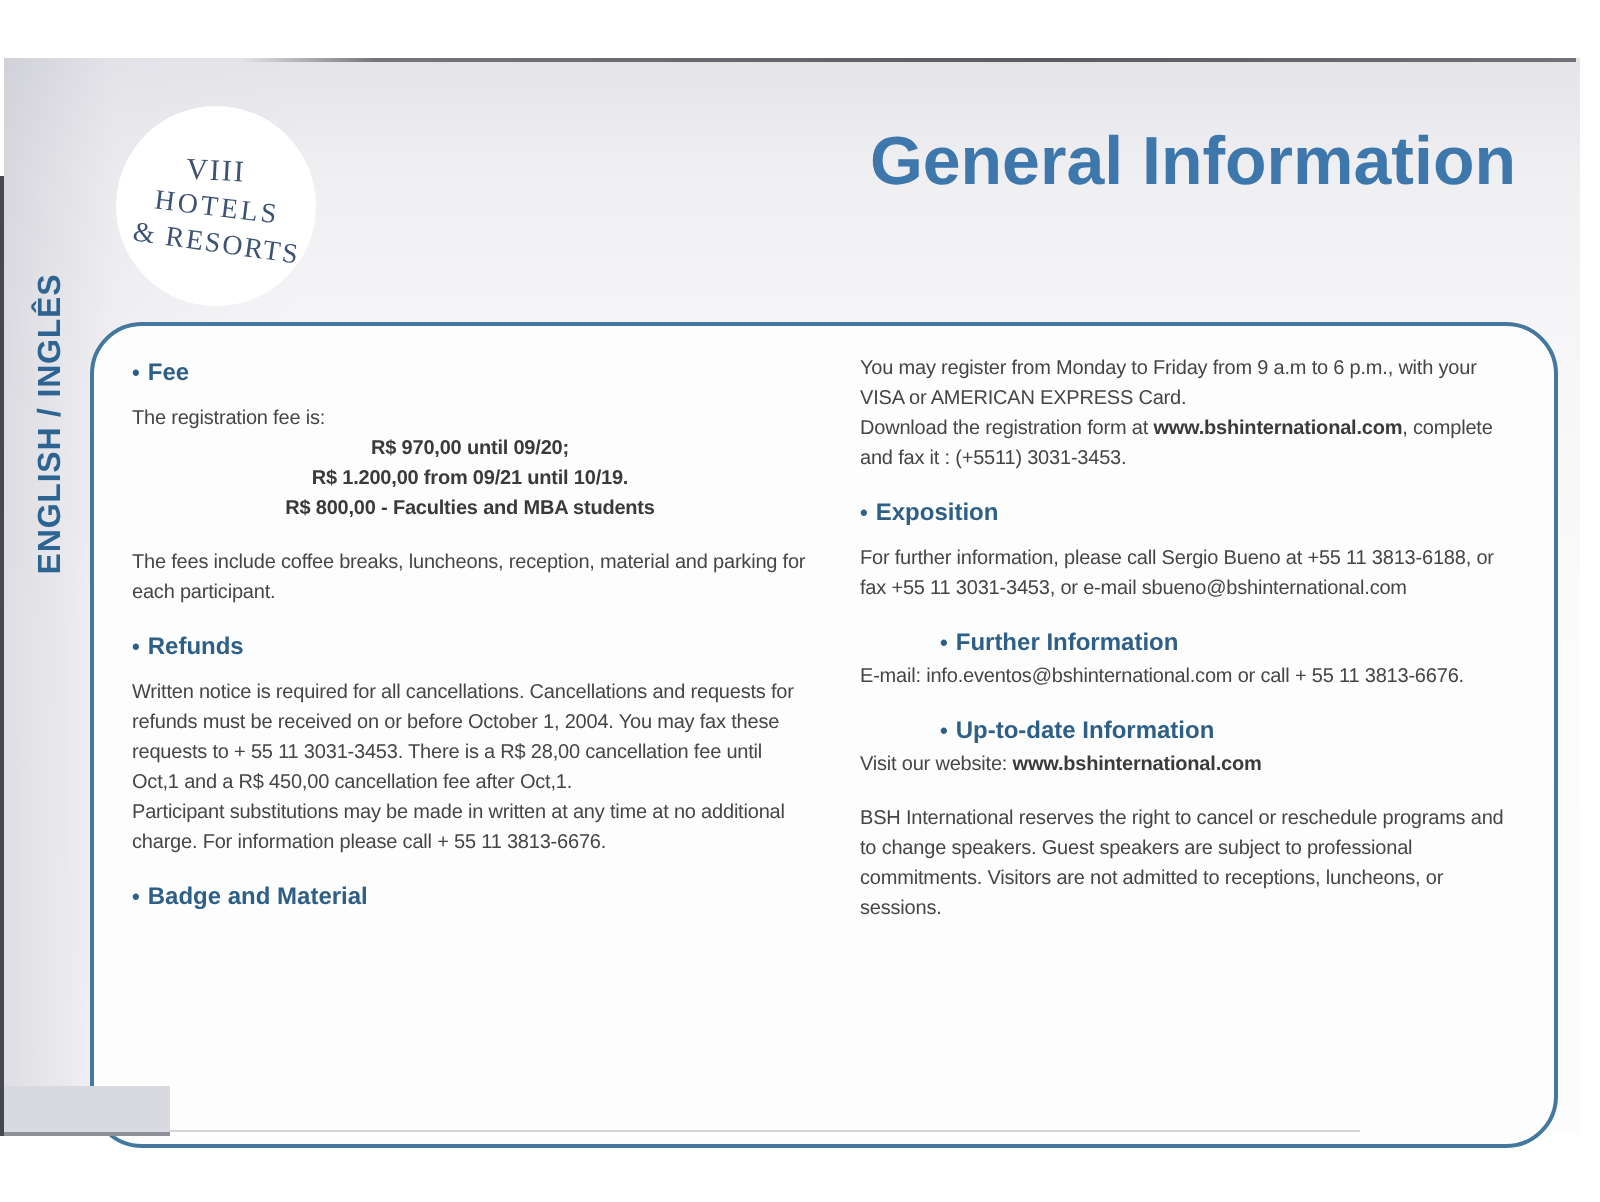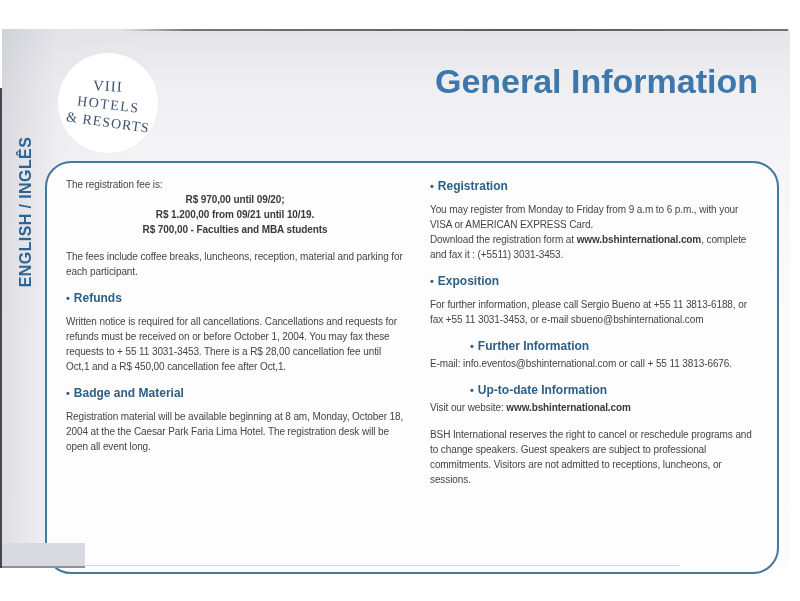--- a/index.html
+++ b/index.html
@@ -88,39 +88,39 @@
 
   <div class="logo">
     <div class="logo-l1">VIII</div>
     <div class="logo-l2">HOTELS</div>
     <div class="logo-l3">&amp; RESORTS</div>
   </div>
 
   <div class="content-box">
 
     <div class="col col-left">
+      <h2 class="sec first"><span class="bullet">•</span><span>Fee</span></h2>
       <p class="para">
         <span class="block">The registration fee is:</span>
         <span class="block bold">R$ 970,00 until 09/20;</span>
         <span class="block bold">R$ 1.200,00 from 09/21 until 10/19.</span>
-        <span class="block bold">R$ 700,00 - Faculties and MBA students</span>
+        <span class="block bold">R$ 800,00 - Faculties and MBA students</span>
       </p>
       <p class="para">The fees include coffee breaks, luncheons, reception, material and parking for each participant.</p>
 
       <h2 class="sec"><span class="bullet">•</span><span>Refunds</span></h2>
       <p class="para">
         <span class="block">Written notice is required for all cancellations. Cancellations and requests for refunds must be received on or before October 1, 2004. You may fax these requests to + 55 11 3031-3453. There is a R$ 28,00 cancellation fee until Oct,1 and a R$ 450,00 cancellation fee after Oct,1.</span>
+        <span class="block">Participant substitutions may be made in written at any time at no additional charge. For information please call + 55 11 3813-6676.</span>
       </p>
 
       <h2 class="sec"><span class="bullet">•</span><span>Badge and Material</span></h2>
-      <p class="para">Registration material will be available beginning at 8 am, Monday, October 18, 2004 at the the Caesar Park Faria Lima Hotel. The registration desk will be open all event long.</p>
     </div>
 
     <div class="col col-right">
-      <h2 class="sec first"><span class="bullet">•</span><span>Registration</span></h2>
       <p class="para">
         <span class="block">You may register from Monday to Friday from 9 a.m to 6 p.m., with your VISA or AMERICAN EXPRESS Card.</span>
         <span class="block"><span>Download the registration form at </span><span class="bold">www.bshinternational.com</span><span>, complete and fax it : (+5511) 3031-3453.</span></span>
       </p>
 
       <h2 class="sec"><span class="bullet">•</span><span>Exposition</span></h2>
       <p class="para">
         <span class="block">For further information, please call Sergio Bueno at +55 11 3813-6188, or fax +55 11 3031-3453, or e-mail sbueno@bshinternational.com</span>
       </p>
 

